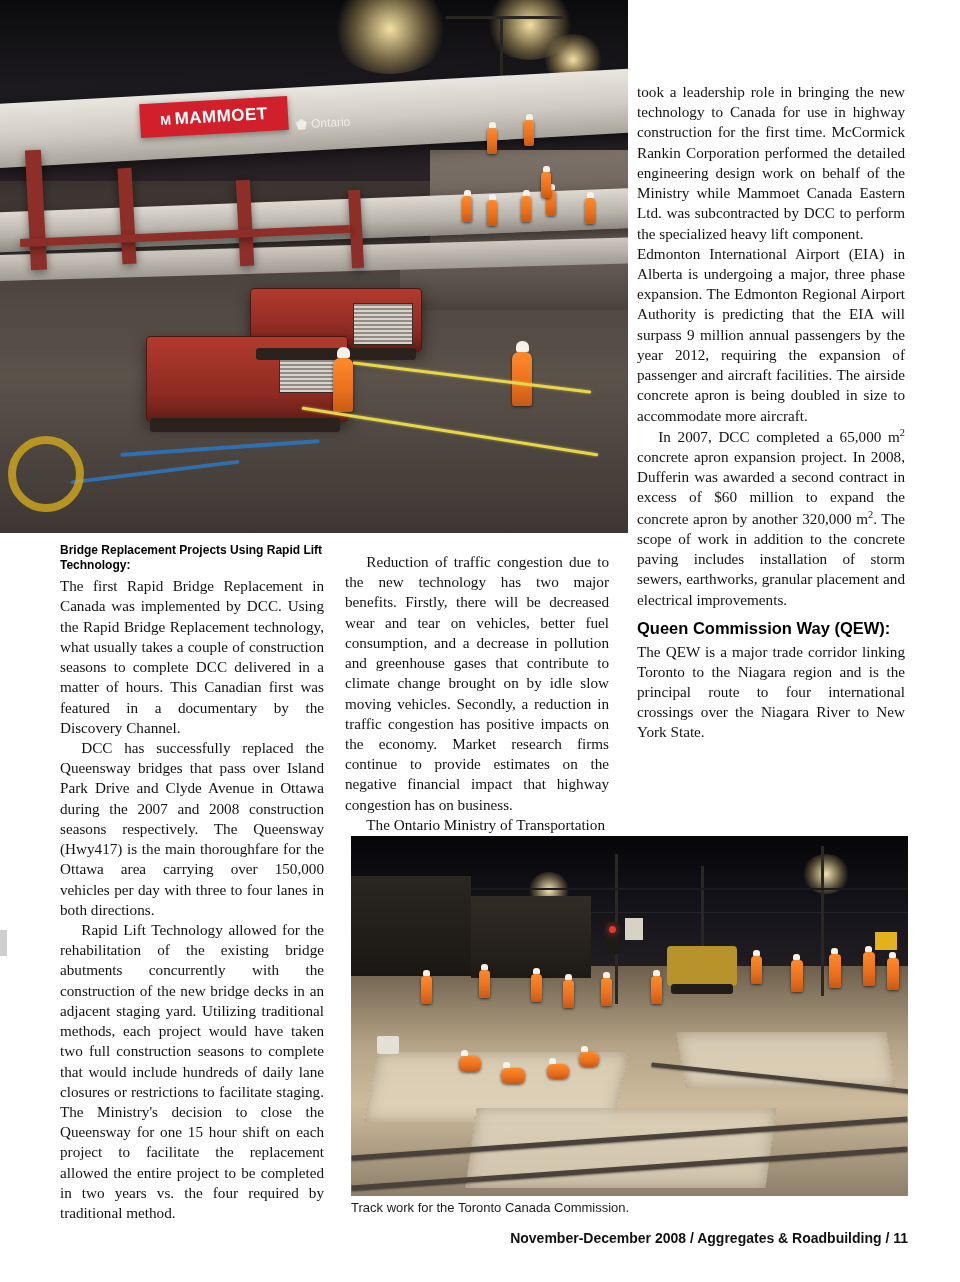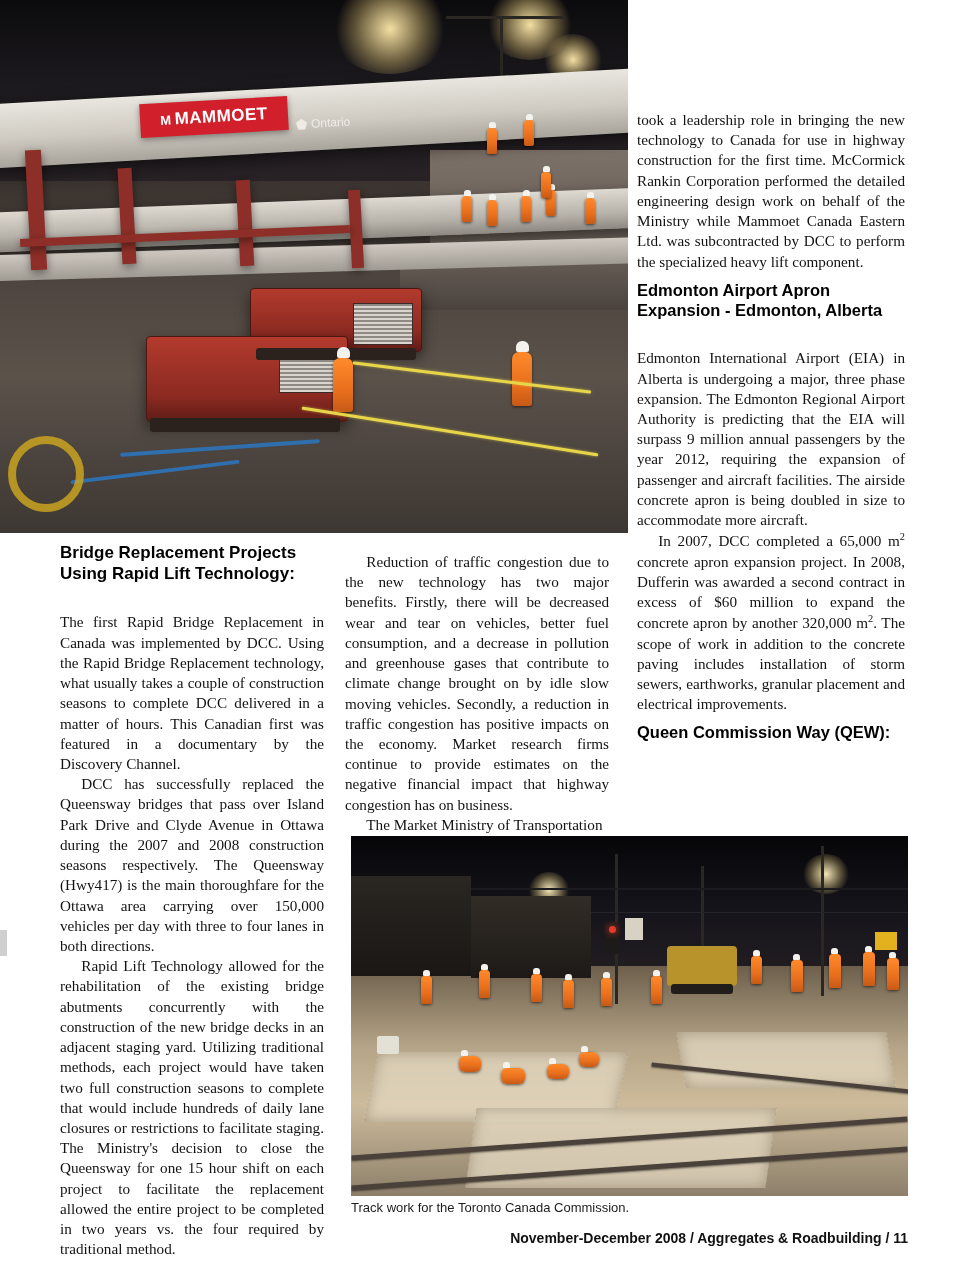--- a/index.html
+++ b/index.html
@@ -219,25 +219,25 @@
     position: absolute;
     font-size: 15.2px;
     line-height: 1.33;
     text-align: justify;
     color: #121212;
   }
   .col p {
     margin: 0;
     text-indent: 1.4em;
   }
-  .col p.noindent { text-indent: 0; margin-top: 28px; }
+  .col p.noindent { text-indent: 0; }
   .headline {
     font-family: "Liberation Sans", sans-serif;
     font-weight: bold;
-    font-size: 17px;
+    font-size: 12px;
     line-height: 1.22;
     color: #000;
     margin: 0 0 4px 0;
     text-align: left;
     text-indent: 0;
   }
   .sub-headline {
     font-family: "Liberation Sans", sans-serif;
     font-weight: bold;
     font-size: 16.5px;
@@ -338,31 +338,31 @@
 
 <div class="col" id="col1">
   <h2 class="headline">Bridge Replacement Projects Using Rapid Lift Technology:</h2>
   <p class="noindent">The first Rapid Bridge Replacement in Canada was implemented by DCC. Using the Rapid Bridge Replacement technology, what usually takes a couple of construction seasons to complete DCC delivered in a matter of hours. This Canadian first was featured in a documentary by the Discovery Channel.</p>
   <p>DCC has successfully replaced the Queensway bridges that pass over Island Park Drive and Clyde Avenue in Ottawa during the 2007 and 2008 construction seasons respectively.  The Queensway (Hwy417) is the main thoroughfare for the Ottawa area carrying over 150,000 vehicles per day with three to four lanes in both directions.</p>
   <p>Rapid Lift Technology allowed for the rehabilitation of the existing bridge abutments concurrently with the construction of the new bridge decks in an adjacent staging yard. Utilizing traditional methods, each project would have taken two full construction seasons to complete that would include hundreds of daily lane closures or restrictions to facilitate staging.  The Ministry's decision to close the Queensway for one 15 hour shift on each project to facilitate the replacement allowed the entire project to be completed in two years vs. the four required by traditional method.</p>
 </div>
 
 <div class="col" id="col2">
   <p>Reduction of traffic congestion due to the new technology has two major benefits.  Firstly, there will be decreased wear and tear on vehicles, better fuel consumption, and a decrease in pollution and greenhouse gases that contribute to climate change brought on by idle slow moving vehicles.  Secondly, a reduction in traffic congestion has positive impacts on the economy.  Market research firms continue to provide estimates on the negative financial impact that highway congestion has on business.</p>
-  <p>The Market Ministry of Transportation</p>
+  <p>The Ontario Ministry of Transportation</p>
 </div>
 
 <div class="col" id="col3">
   <p class="noindent">took a leadership role in bringing the new technology to Canada for use in highway construction for the first time.  McCormick Rankin Corporation performed the detailed engineering design work on behalf of the Ministry while Mammoet Canada Eastern Ltd. was subcontracted by DCC to perform the specialized heavy lift component.</p>
 
-  <h2 class="sub-headline">Edmonton Airport Apron Expansion - Edmonton, Alberta</h2>
   <p class="noindent">Edmonton International Airport (EIA) in Alberta is undergoing a major, three phase expansion. The Edmonton Regional Airport Authority is predicting that the EIA will surpass 9 million annual passengers by the year 2012, requiring the expansion of passenger and aircraft facilities. The airside concrete apron is being doubled in size to accommodate more aircraft.</p>
   <p><span>In 2007, DCC completed a 65,000 m</span><sup>2</sup><span> concrete apron expansion project. In 2008, Dufferin was awarded a second contract in excess of $60 million to expand the concrete apron by another 320,000 m</span><sup>2</sup><span>. The scope of work in addition to the concrete paving includes installation of storm sewers, earthworks, granular placement and electrical improvements.</span></p>
 
   <h2 class="sub-headline">Queen Commission Way (QEW):</h2>
+  <p class="noindent">The QEW is a major trade corridor linking Toronto to the Niagara region and is the principal route to four international crossings over the Niagara River to New York State.</p>
 </div>
 
 <div class="photo2">
   <div class="p2-sky"></div>
   <div class="p2-ground"></div>
 
   <div class="p2-light" style="left:20px; top:58px; width:56px; height:46px;"></div>
   <div class="p2-light" style="left:178px; top:36px; width:40px; height:36px;"></div>
   <div class="p2-light" style="left:452px; top:18px; width:46px; height:40px;"></div>
   <div class="p2-pole" style="left:264px; top:18px; height:150px;"></div>

